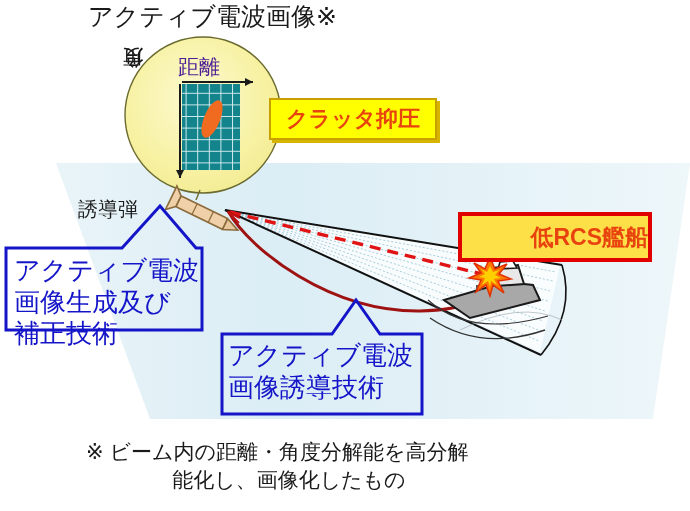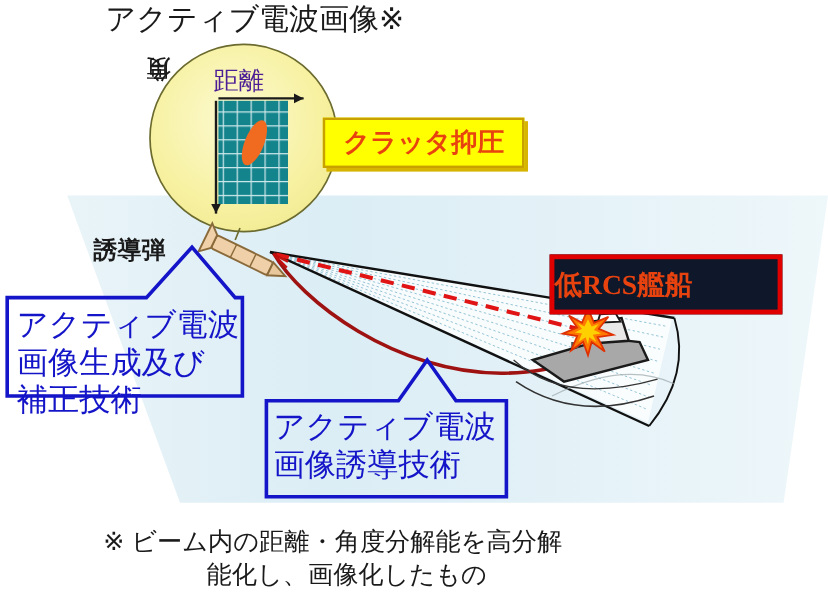--- a/index.html
+++ b/index.html
@@ -14,37 +14,37 @@
 
   .txt{position:absolute;white-space:pre;line-height:1.15;}
 
   
   #title{
     left:88px;top:2px;font-size:25px;color:#1a1a1a;letter-spacing:0px;
   }
 
   
   #missile-label{
-    left:78px;top:198px;font-size:20px;color:#1a1a1a;font-weight:bold;
+    left:78px;top:198px;font-size:20px;color:#1a1a1a;
   }
 
   
   #clutter-box{
     position:absolute;left:249px;top:98px;width:164px;height:38px;
     background:#ffff00;border:2px solid #c8a000;
     box-shadow:3px 3px 0 #d6b400;
     display:flex;align-items:center;justify-content:center;margin-left:20px;
   }
   #clutter-box .lbl{font-size:22px;color:#e8430f;font-weight:bold;letter-spacing:0px;}
 
   
   #rcs-box{
     position:absolute;left:458px;top:212px;width:186px;height:42px;
-    background:#0f172a;border:4px solid #e00000;
-    display:flex;align-items:center;justify-content:flex-start;font-family:Liberation Serif, serif;
+    background:#fde047;border:4px solid #e00000;
+    display:flex;align-items:center;justify-content:flex-end;
   }
   #rcs-box .lbl{font-size:23px;color:#e8430f;font-weight:bold;}
 
   
   .callout-txt{position:absolute;color:#1414c8;font-size:26px;line-height:1.22;white-space:pre;}
   #callout-left-txt{left:14px;top:255px;}
   #callout-mid-txt{left:228px;top:340px;}
 
   
   #lbl-range{position:absolute;left:178px;top:53px;font-size:21px;color:#4c1d95;}

